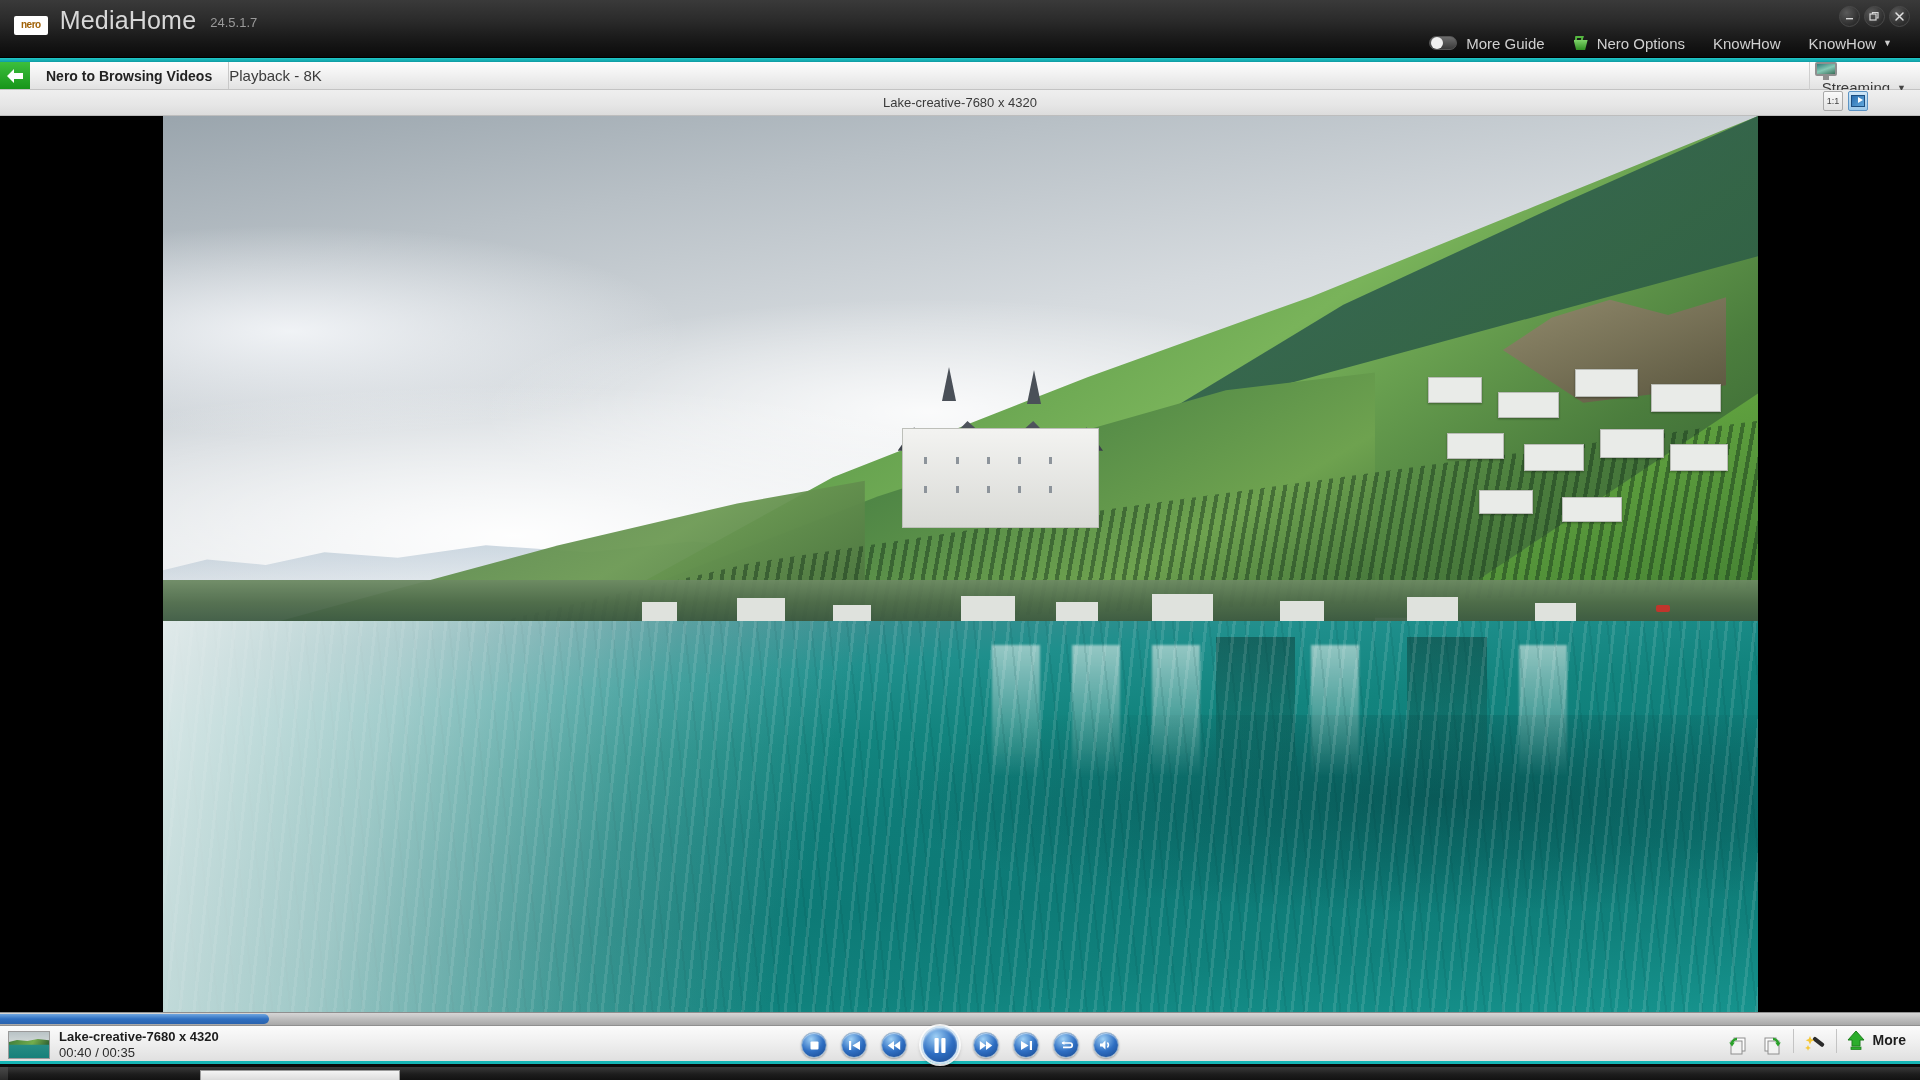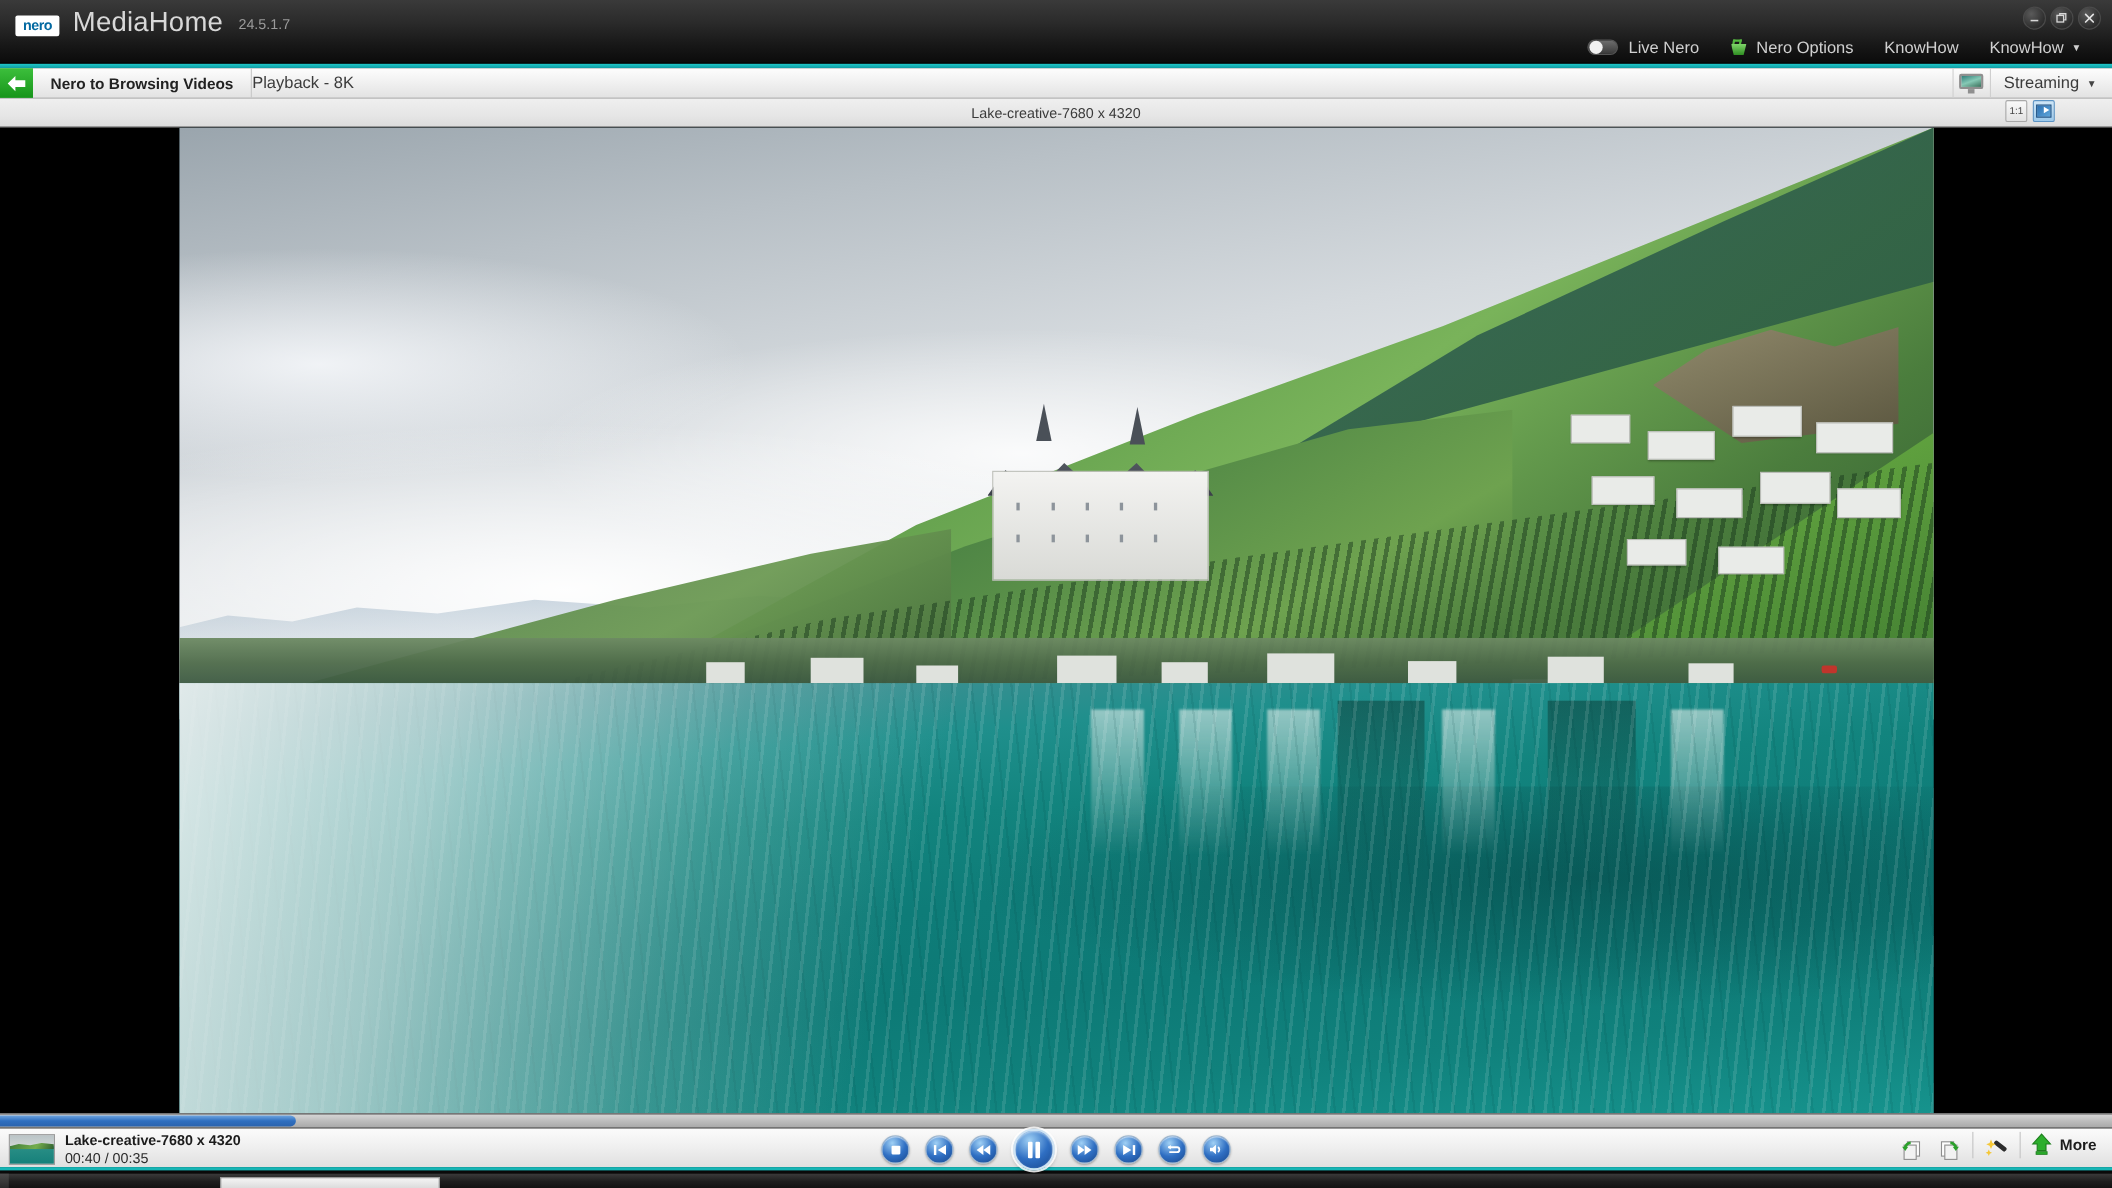--- a/index.html
+++ b/index.html
@@ -9,22 +9,22 @@
   #app { position:relative; width:1920px; height:1080px; background:#0a0a0a; }
 
   
   .titlebar {
     position:absolute; left:0; top:0; width:1920px; height:58px;
     background:linear-gradient(180deg,#3a3a3a 0%,#2b2b2b 35%,#161616 75%,#0b0b0b 100%);
     border-bottom:1px solid #000;
   }
   .brand-row { position:absolute; left:14px; top:6px; display:flex; align-items:baseline; }
   .nero-logo {
-    display:inline-block; background:#fff; color:#0369a1; font-weight:bold;
-    font-size:13px; letter-spacing:-0.5px; padding:1px 7px 2px 7px;
+    display:inline-block; background:#fff; color:#a16207; font-weight:bold;
+    font-size:10px; letter-spacing:-0.5px; padding:1px 7px 2px 7px;
     border-radius:2px; line-height:16px; font-family:"Liberation Sans", sans-serif;
     position:relative; top:-1px;
   }
   .app-name { color:#d8d8d8; font-size:25px; margin-left:12px; font-weight:300; letter-spacing:0.2px; }
   .app-version { color:#9a9a9a; font-size:13px; margin-left:14px; position:relative; top:-2px; }
 
   .win-buttons { position:absolute; right:10px; top:6px; display:flex; gap:4px; }
   .win-btn {
     width:21px; height:21px; border-radius:50%;
     background:radial-gradient(circle at 35% 30%, #5a5a5a, #2d2d2d 70%);
@@ -70,21 +70,21 @@
   }
   .back-arrow svg { width:20px; height:16px; }
   .back-label {
     display:flex; align-items:center; padding:0 16px; color:#222;
     font-size:14px; font-weight:bold; border-right:1px solid #c8c8c8;
   }
   .nav-center {
     flex:1; display:flex; align-items:center; justify-content:flex-start;
     color:#3b3b3b; font-size:15px;
   }
-  .nav-right { display:flex; align-items:stretch; }
+  .nav-right { display:flex; align-items:stretch;flex-direction:column; }
   .monitor-icon { width:34px; display:flex; align-items:center; justify-content:center;
                   border-left:1px solid #cfcfcf; }
   .mon { width:22px; height:17px; position:relative; }
   .mon .screen { position:absolute; left:0; top:0; width:22px; height:14px;
                  background:linear-gradient(160deg,#2e7d7a,#86c9b5 50%,#3a6f5a);
                  border:2px solid #8f8f8f; border-radius:2px; }
   .mon .stand { position:absolute; left:8px; bottom:-1px; width:6px; height:4px; background:#8f8f8f; }
   .streaming-btn { display:flex; align-items:center; padding:0 14px 0 12px;
                    color:#3b3b3b; font-size:15px; border-left:1px solid #cfcfcf; }
 
@@ -314,21 +314,21 @@
           <path d="M2 2 L9 9 M9 2 L2 9" stroke="#e2e2e2" stroke-width="1.5" stroke-linecap="round"></path>
         </svg>
       </div>
     </div>
 
     <div class="tb-right">
       <div class="tb-item">
         <span class="toggle-switch">
           <span class="toggle-knob"></span>
         </span>
-        <span>Live Nero</span>
+        <span>More Guide</span>
       </div>
       <div class="tb-item">
         <span class="basket-icon">
           <span class="bk-handle"></span>
             <span class="bk-body"></span>
         </span>
         <span>Nero Options</span>
       </div>
       <div class="tb-item">
         <span>KnowHow</span>

